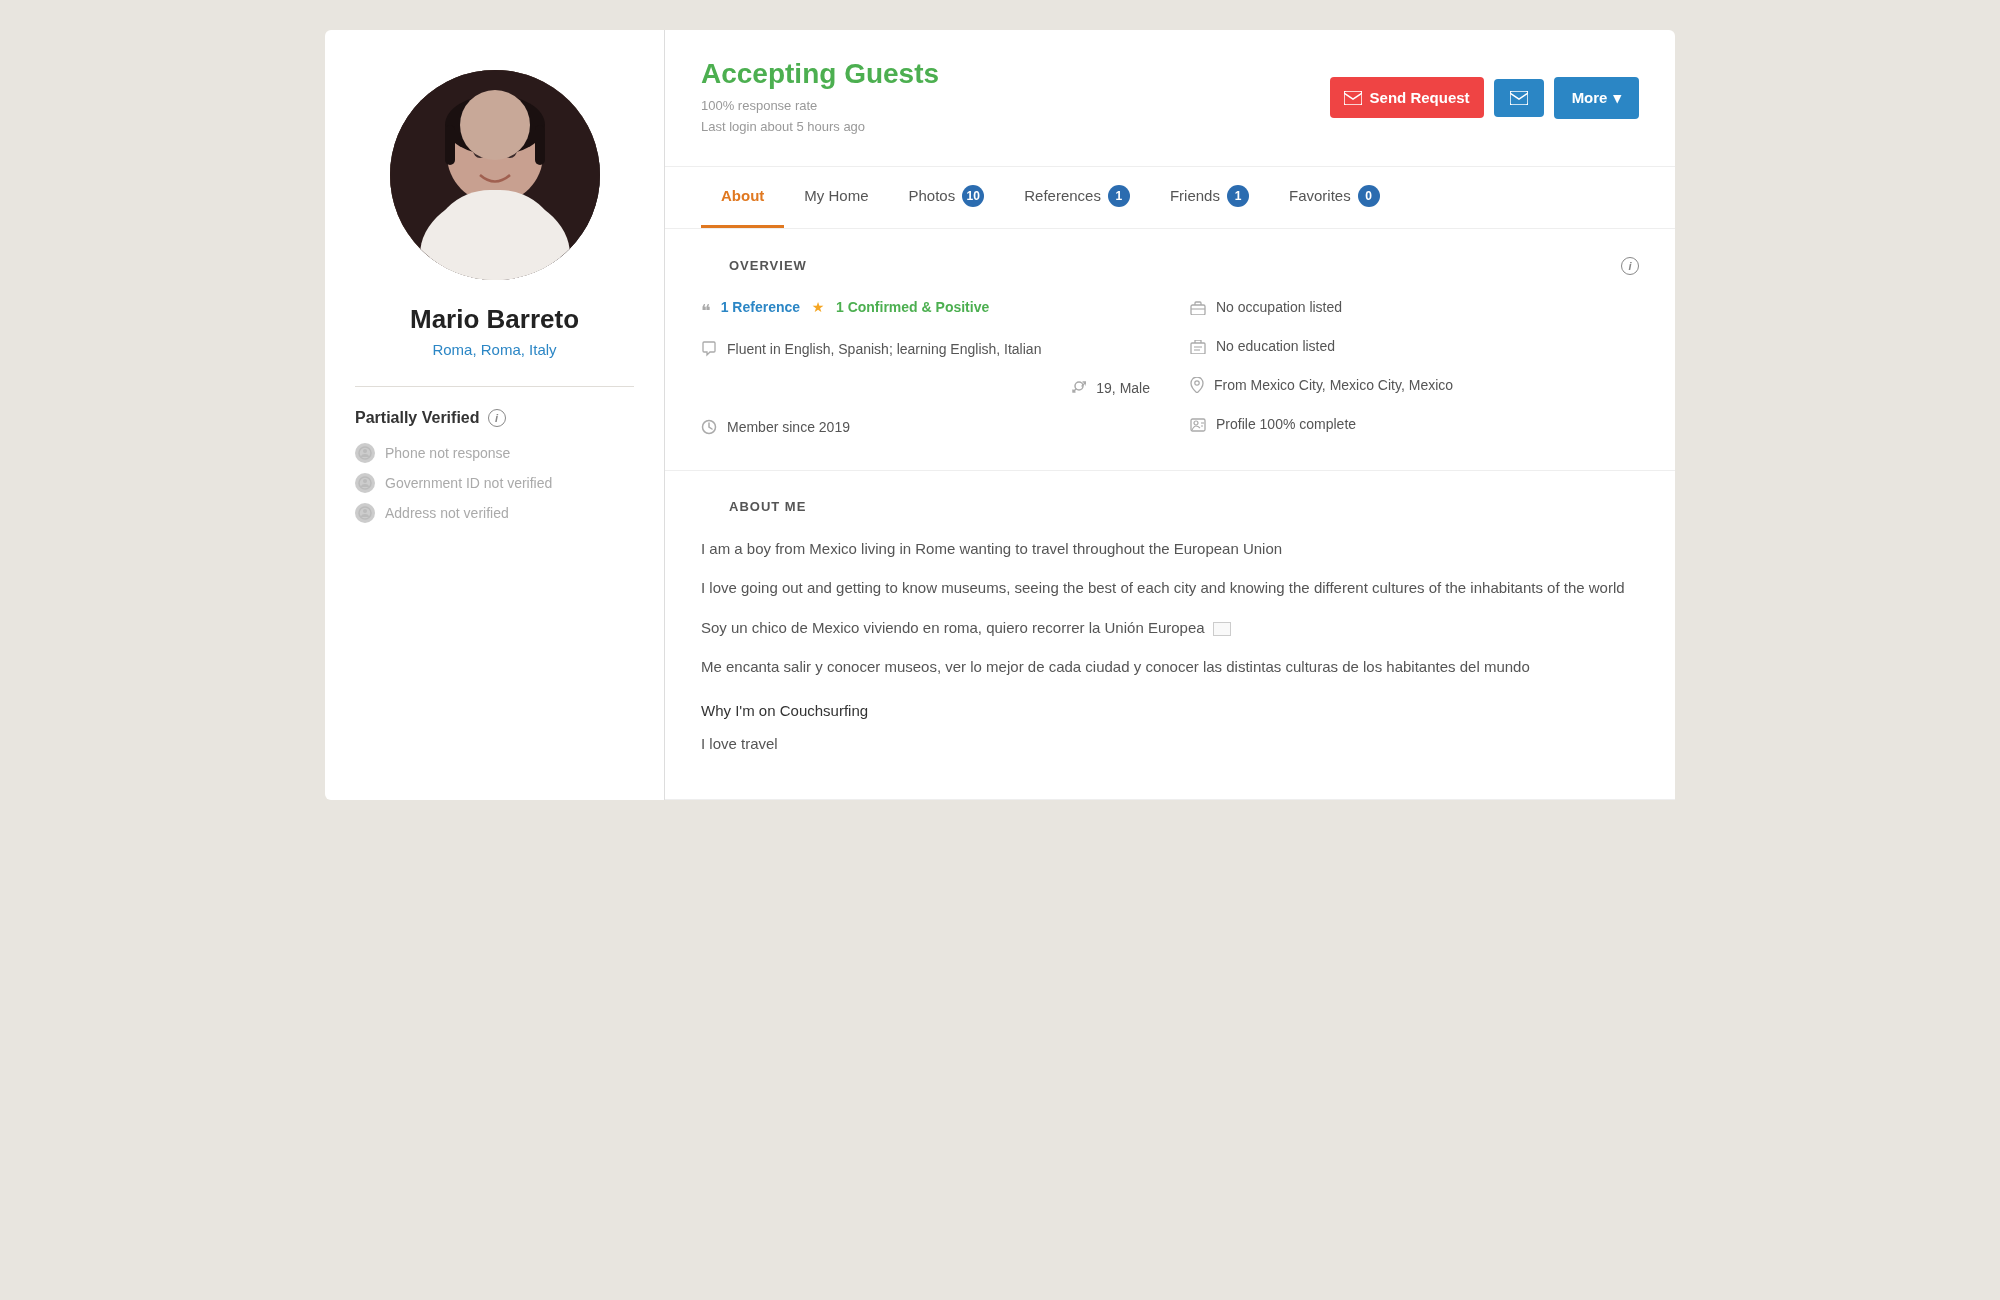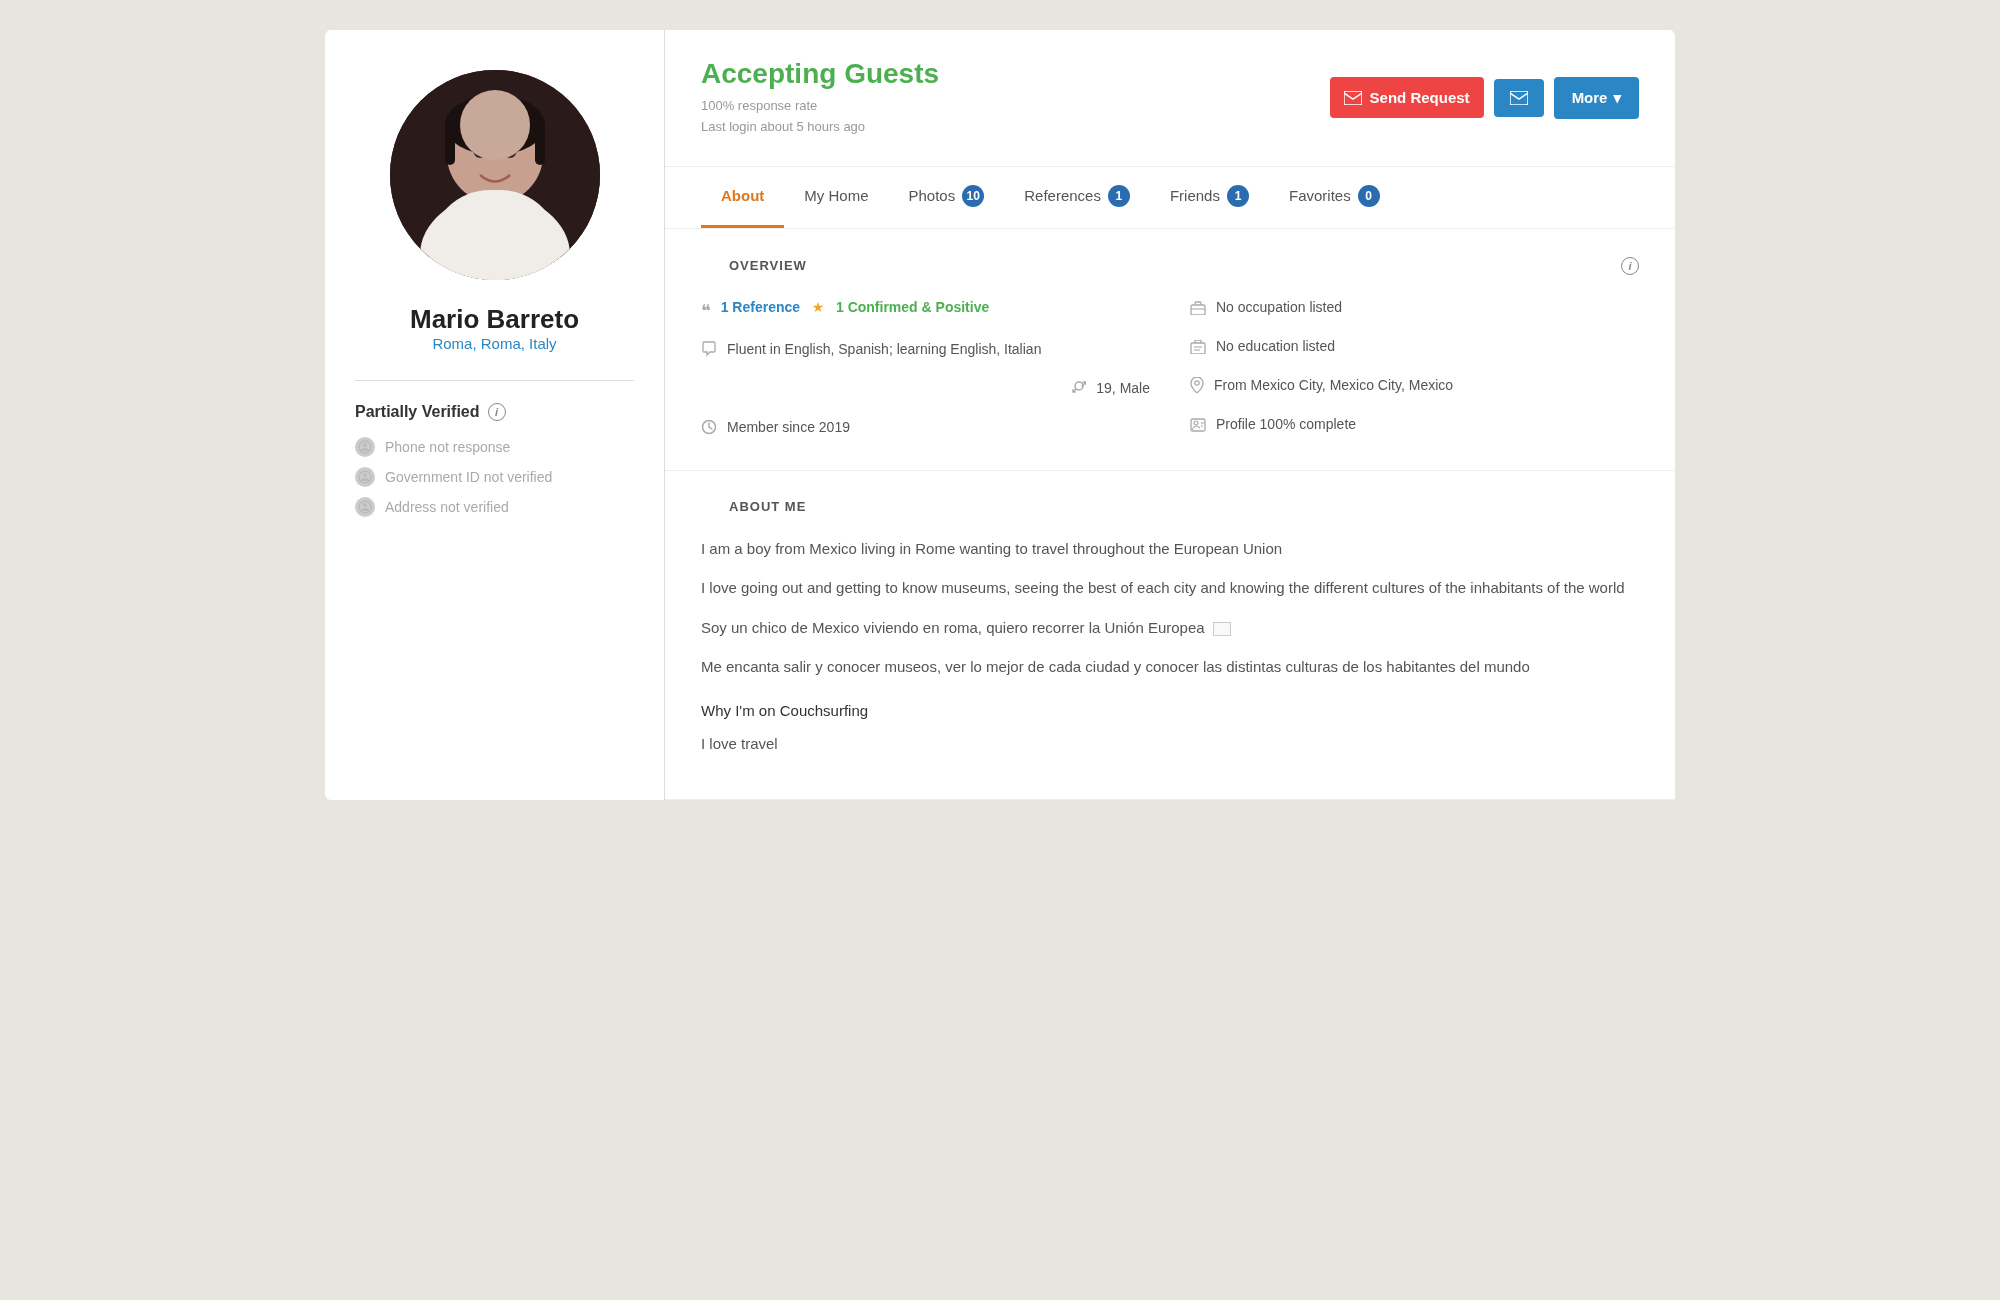--- a/index.html
+++ b/index.html
@@ -77,21 +77,21 @@
       height: 90px;
       background: #f0ece8;
       border-radius: 60px 60px 0 0;
     }
 
     .user-name {
       font-size: 26px;
       font-weight: 600;
       color: #222;
       text-align: center;
-      margin-bottom: 0;
+      margin-bottom: 6px;
     }
 
     .user-location {
       font-size: 15px;
       color: #2b86c5;
       text-align: center;
       margin-bottom: 28px;
     }
 
     .divider {

